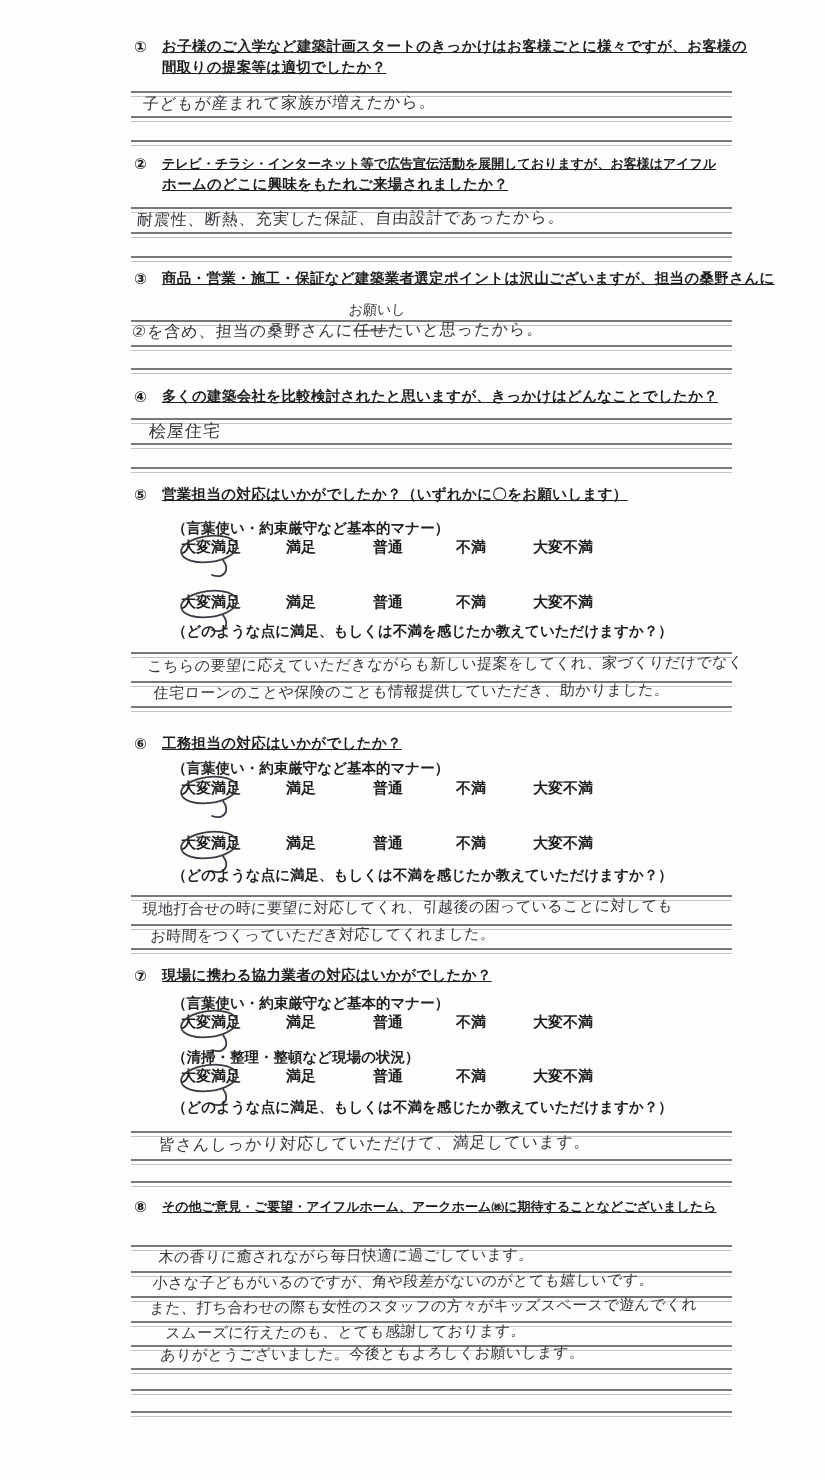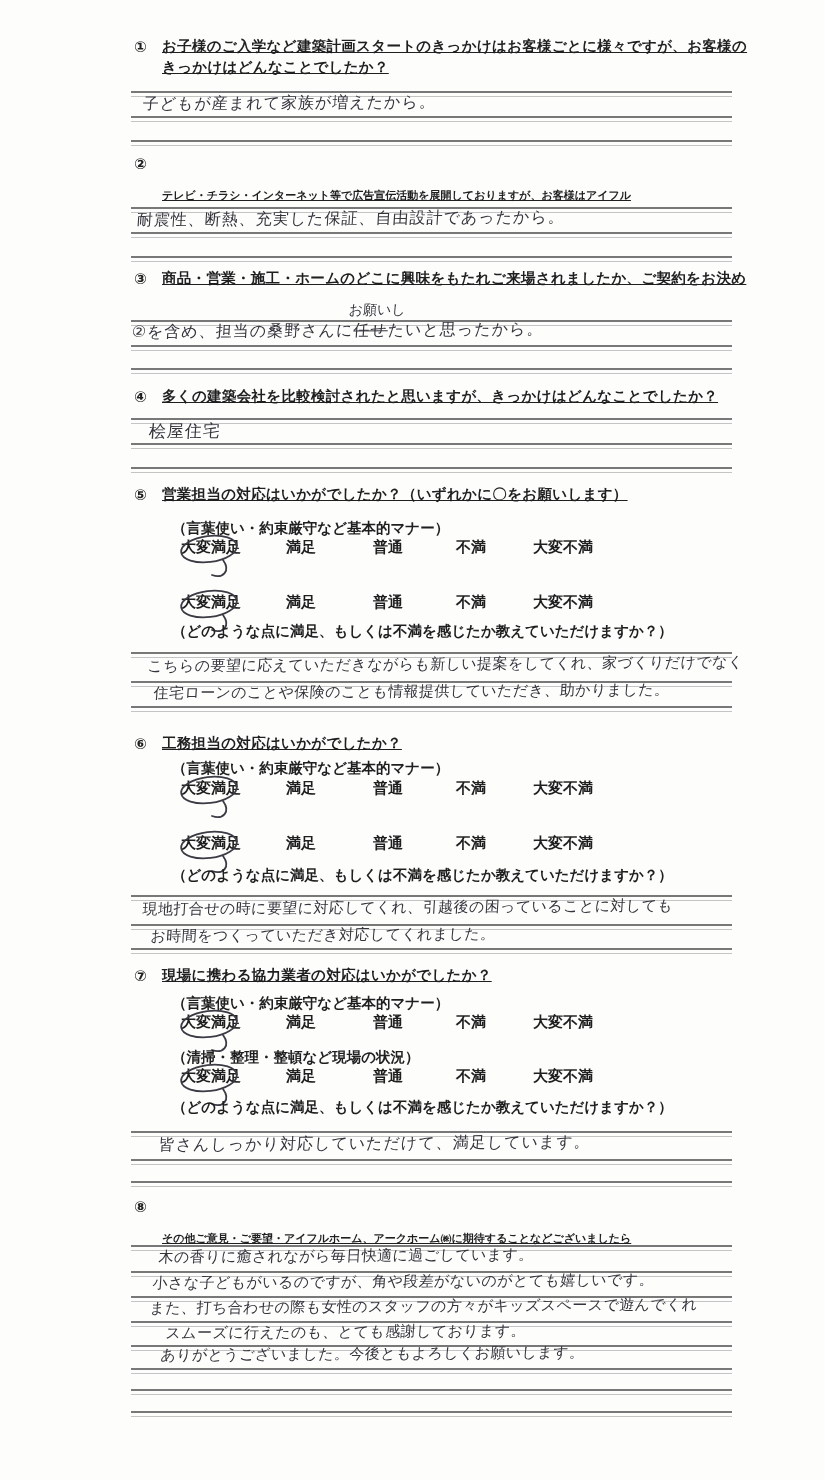--- a/index.html
+++ b/index.html
@@ -8,21 +8,21 @@
     background:#fdfdfc;overflow:hidden;
     font-family:"Liberation Sans","DejaVu Sans",sans-serif;
     color:#1f1f1f;
   }
   
   .q-head{position:absolute;left:134px;width:650px;display:flex;gap:9px;
     font-weight:bold;font-size:14.5px;line-height:21px;letter-spacing:.3px;}
   .q-num{flex:0 0 19px;font-size:15px;}
   .q-text{flex:1;}
   .q-line{display:block;white-space:nowrap;text-decoration:underline;}
-  .tight{font-size:11px;letter-spacing:0;margin-top:32px;}
+  .tight{font-size:13px;letter-spacing:0;}
   
   .sub-label{position:absolute;left:172px;font-weight:bold;font-size:14.5px;white-space:nowrap;}
   
   .rate-row{position:absolute;left:128px;width:640px;height:22px;font-weight:bold;font-size:15px;}
   .opt{position:absolute;top:0;white-space:nowrap;}
   .circle-mark{position:absolute;left:48px;top:-7px;overflow:visible;}
   .circle-mark ellipse,.circle-mark path{fill:none;stroke:#3c3b45;stroke-width:1.8;stroke-linecap:round;}
   
   .rule{position:absolute;left:131px;width:601px;height:3px;
     border-top:2px solid #5c5c5c;border-bottom:1px solid #b8b8b8;opacity:.82;}
@@ -66,37 +66,38 @@
   <div class="rule" style="top:1321px"></div>
   <div class="rule" style="top:1345px"></div>
   <div class="rule" style="top:1368px"></div>
   <div class="rule" style="top:1389px"></div>
   <div class="rule" style="top:1411px"></div>
 
   <div class="q-head" style="top:36px">
     <span class="q-num">①</span>
     <span class="q-text">
       <span class="q-line">お子様のご入学など建築計画スタートのきっかけはお客様ごとに様々ですが、お客様の</span>
-      <span class="q-line">きっかけはどんなことでしたか？</span>
+      <span class="q-line">間取りの提案等は適切でしたか？</span>
     </span>
   </div>
   <div class="hw" style="left:142px;top:94px">子どもが産まれて家族が増えたから。</div>
 
   <div class="q-head" style="top:153px">
     <span class="q-num">②</span>
     <span class="q-text">
       <span class="q-line tight">テレビ・チラシ・インターネット等で広告宣伝活動を展開しておりますが、お客様はアイフル</span>
+      <span class="q-line">ホームのどこに興味をもたれご来場されましたか？</span>
     </span>
   </div>
   <div class="hw" style="left:136px;top:210px">耐震性、断熱、充実した保証、自由設計であったから。</div>
 
   <div class="q-head" style="top:268px">
     <span class="q-num">③</span>
     <span class="q-text">
-      <span class="q-line">商品・営業・施工・ホームのどこに興味をもたれご来場されましたか、ご契約をお決め</span>
+      <span class="q-line">商品・営業・施工・保証など建築業者選定ポイントは沢山ございますが、担当の桑野さんに</span>
     </span>
   </div>
   <div class="hw" style="left:131px;top:322px">
     <span>②を含め、担当の桑野さんに</span><span class="wrap"><span class="ins">お願いし</span><span class="struck">任せ</span></span><span>たいと思ったから。</span>
   </div>
 
   <div class="q-head" style="top:386px">
     <span class="q-num">④</span>
     <span class="q-text">
       <span class="q-line">多くの建築会社を比較検討されたと思いますが、きっかけはどんなことでしたか？</span>

